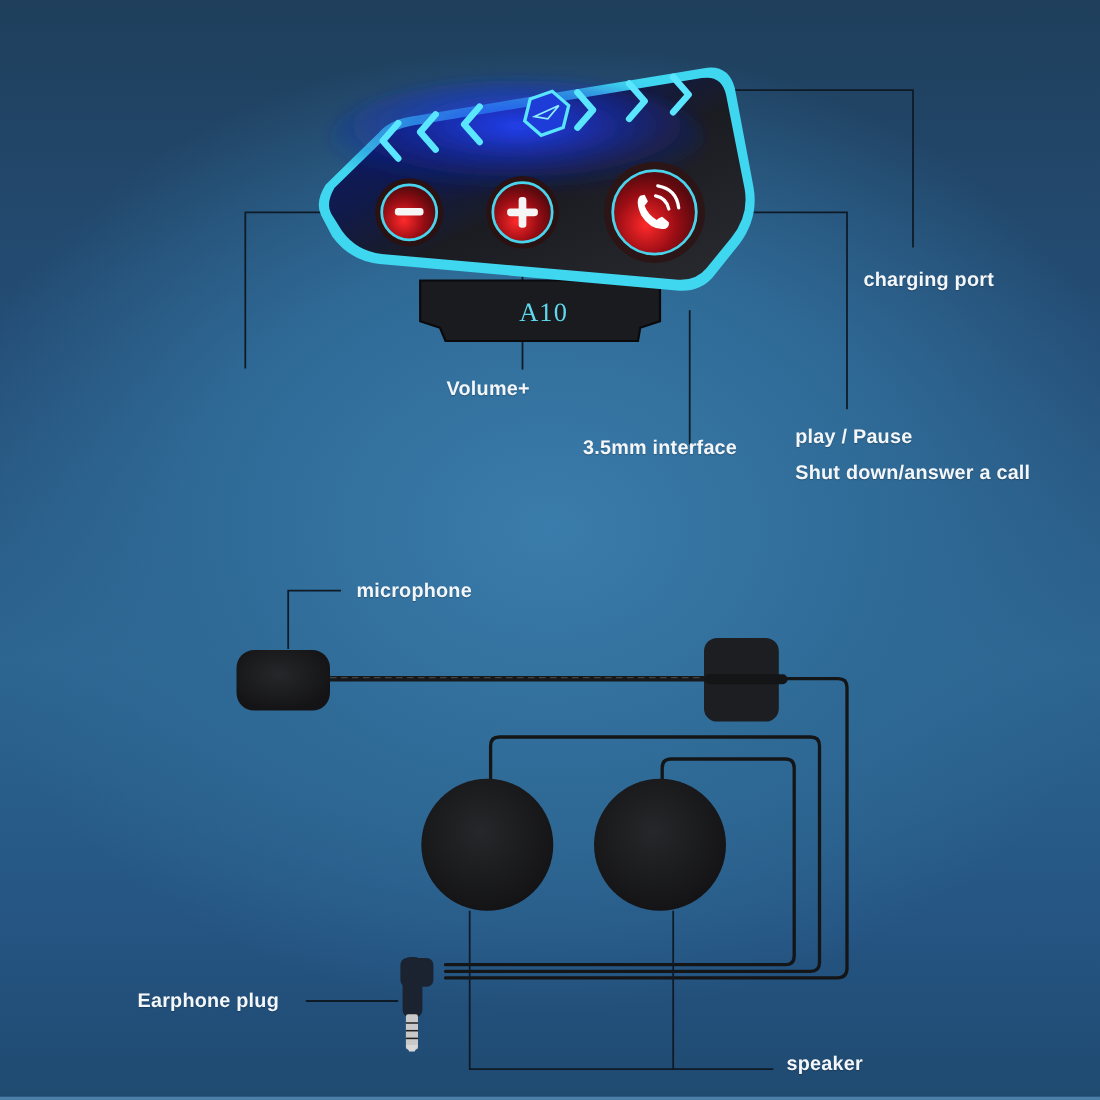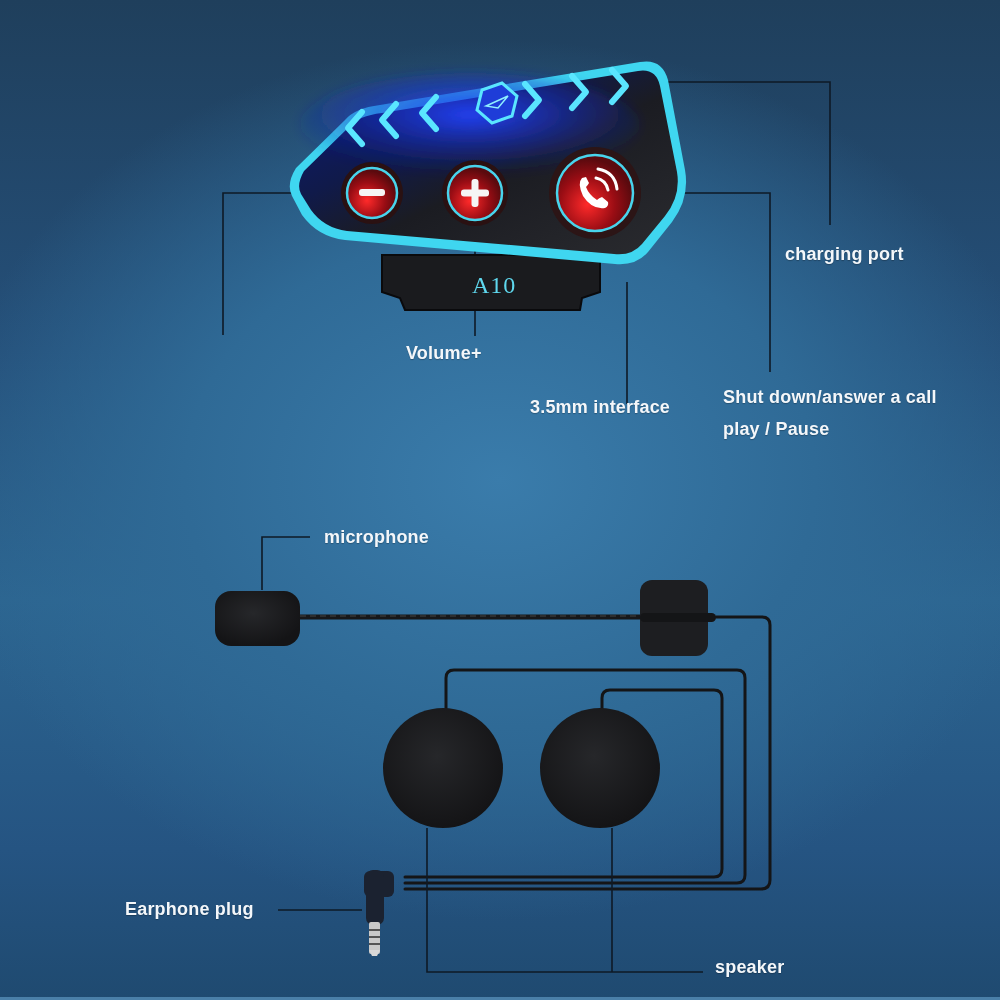--- a/index.html
+++ b/index.html
@@ -148,22 +148,22 @@
   </svg>
 
   <div class="model-text">A10</div>
 
   <div class="label" style="left:375px; top:337px;margin-left:31px;">
     <span>Volume+</span>
   </div>
   <div class="label" style="left:530px; top:391px;">3.5mm interface</div>
   <div class="label" style="left:785px; top:238px;">charging port</div>
   <div class="label" style="left:723px; top:381px;">
+    <span>play / Pause</span>
     <span>Shut down/answer a call</span>
-    <span>play / Pause</span>
   </div>
   <div class="label" style="left:324px; top:521px;text-align:right;">microphone</div>
   <div class="label" style="left:125px; top:893px;">Earphone plug</div>
   <div class="label" style="left:715px; top:951px;text-align:right;">speaker</div>
 
   <div class="hit" style="left:341px; top:162px; width:62px; height:62px; border-radius:50%;"></div>
   <div class="hit" style="left:442px; top:160px; width:66px; height:66px; border-radius:50%;"></div>
   <div class="hit" style="left:549px; top:147px; width:92px; height:92px; border-radius:50%;"></div>
 </div>
 

